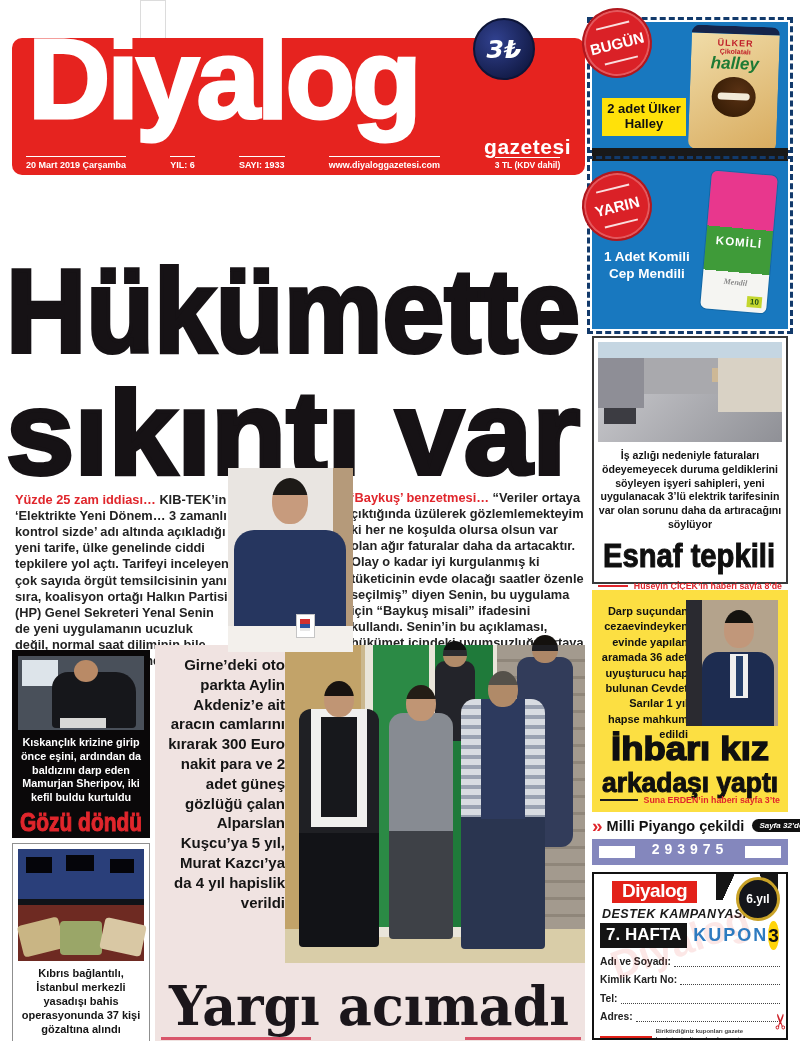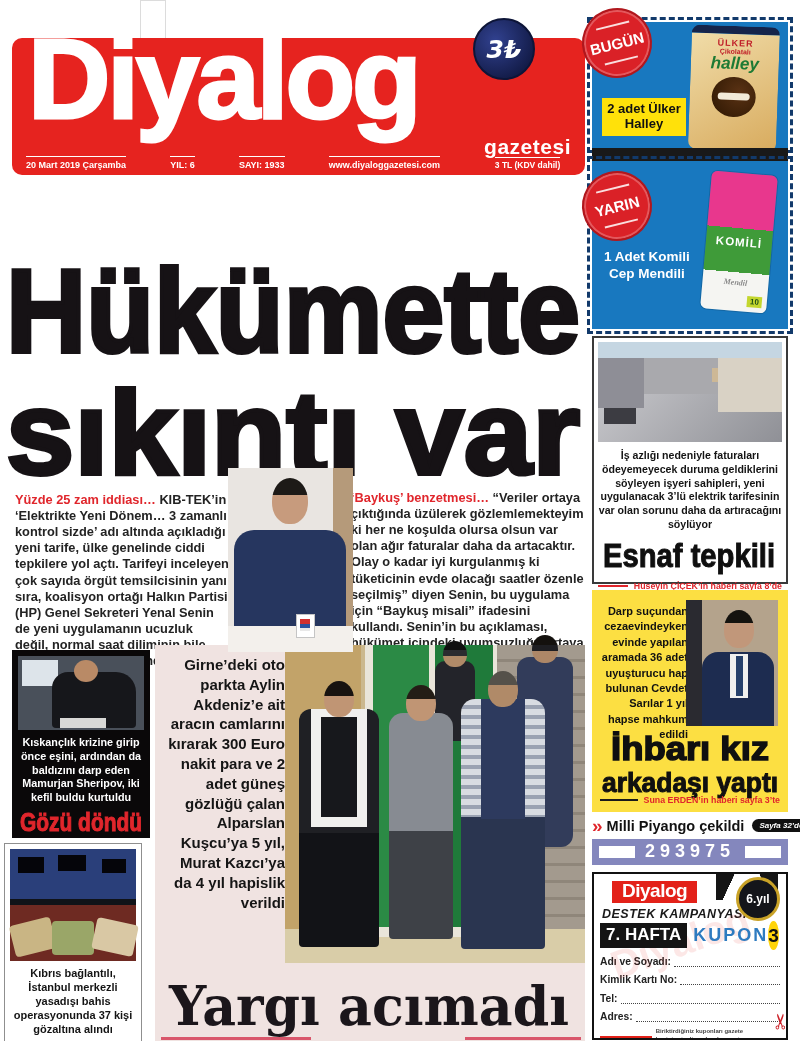--- a/index.html
+++ b/index.html
@@ -57,21 +57,21 @@
   
   #gozu{left:12px;top:650px;width:138px;height:188px;background:#0a0809;padding:6px;box-sizing:border-box;}
   #gozu-photo{position:relative;width:100%;height:74px;background:#49505a;background-repeat:no-repeat;
      background-image:linear-gradient(#dde4ea,#dde4ea);background-position:4px 4px;background-size:36px 26px;}
   .g-man{left:34px;top:16px;width:84px;height:56px;background:#16171b;border-radius:16px 20px 4px 4px;}
   .g-head{left:56px;top:4px;width:24px;height:22px;background:#b98a66;border-radius:50%;}
   .g-paper{left:42px;bottom:2px;width:46px;height:10px;background:#d8d8d6;}
   #gozu-text{color:#fff;font-size:10.8px;font-weight:700;text-align:center;line-height:1.28;margin-top:6px;}
   #gozu-byline{color:#fff;font-size:8px;font-weight:700;text-align:center;margin-top:2px;}
 
-  #cete{left:4px;top:843px;width:138px;height:214px;background:#fff;border:1px solid #8f8f8f;
+  #cete{left:12px;top:843px;width:138px;height:214px;background:#fff;border:1px solid #8f8f8f;
         padding:5px;box-sizing:border-box;}
   #cete-photo{position:relative;width:100%;height:112px;background:#101318;background-repeat:no-repeat;
      background-image:linear-gradient(#05050a,#05050a),linear-gradient(#05050a,#05050a),linear-gradient(#05050a,#05050a),
        linear-gradient(#2a3f7a,#2a3f7a),linear-gradient(#6e2a22,#6e2a22);
      background-position:8px 8px,48px 6px,92px 10px,0 0,0 100%;
      background-size:26px 16px,28px 16px,24px 14px,100% 50px,100% 56px;}
   .m1{left:2px;bottom:8px;width:42px;height:32px;background:#c9b584;transform:rotate(-14deg);border-radius:4px;}
   .m2{left:42px;bottom:6px;width:42px;height:34px;background:#9aa668;border-radius:4px;}
   .m3{left:84px;bottom:8px;width:42px;height:32px;background:#d9c8a4;transform:rotate(12deg);border-radius:4px;}
   #cete-text{color:#141414;font-size:11px;font-weight:700;text-align:center;line-height:1.28;margin-top:5px;}
@@ -169,21 +169,21 @@
   
   #piyango{left:592px;top:816px;width:196px;height:50px;}
   #piyango-row{display:flex;align-items:center;gap:4px;}
   #piyango-chev{color:#e0262c;font-size:19px;font-weight:700;line-height:1;}
   #piyango-label{font-size:14.5px;font-weight:700;color:#111;white-space:nowrap;}
   #piyango-pill{background:#111;color:#fff;font:italic 700 8px "Liberation Sans",sans-serif;
      padding:2px 7px;border-radius:10px;white-space:nowrap;}
   #piyango-bar{position:relative;margin-top:4px;height:26px;background:#8487bd;}
   .pb-rect{position:absolute;top:7px;width:36px;height:12px;background:#fff;}
   #piyango-number{position:absolute;left:0;right:0;top:2px;text-align:center;color:#fff;
-     font-size:18px;font-weight:700;letter-spacing:5px;}
+     font-size:14px;font-weight:700;letter-spacing:5px;}
 
   
   #coupon{left:592px;top:872px;width:196px;height:168px;background:#fff;border:2px solid #111;
      padding:5px 6px;box-sizing:border-box;overflow:hidden;}
   #cp-wm{left:14px;top:46px;transform:rotate(-20deg);color:#e32119;opacity:.1;font-size:40px;font-weight:700;}
   #cp-logo{display:inline-block;margin-left:12px;background:#e32119;color:#fff;font-size:19px;font-weight:700;
      padding:1px 10px 3px;letter-spacing:-.5px;box-shadow:inset 0 2px 0 #fff,inset 0 -2px 0 #fff;}
   #cp-campaign{font:italic 700 12.5px "Liberation Sans",sans-serif;letter-spacing:.5px;margin:2px 0 2px 2px;}
   #cp-ribbon{right:8px;top:0;width:62px;height:26px;
      background:linear-gradient(115deg,#151515 42%,transparent 42.5%) 0 0/32px 26px no-repeat,

